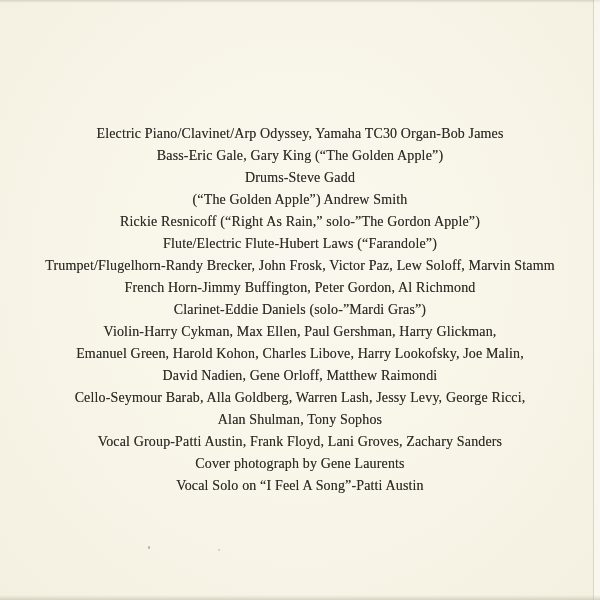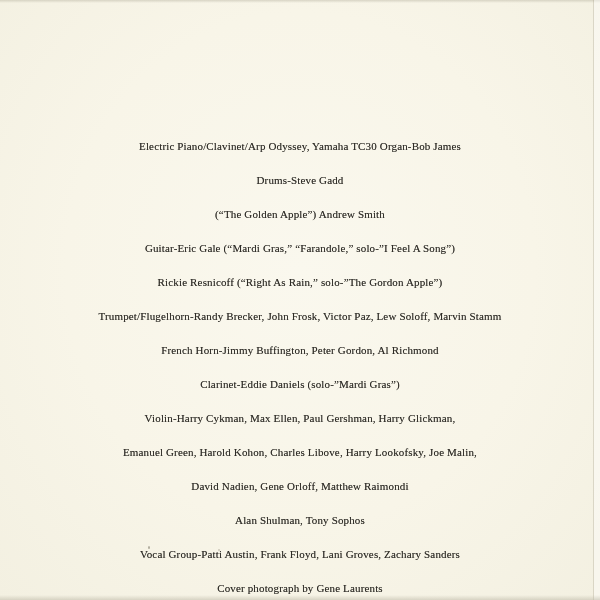--- a/index.html
+++ b/index.html
@@ -22,22 +22,22 @@
     overflow: hidden;
   }
   .credits {
     position: absolute;
     top: 121px;
     left: 0;
     right: 0;
     text-align: center;
   }
   .line {
-    margin: 16px;
-    font-size: 11px;
+    margin: 4px;
+    font-size: 14px;
     line-height: 18px;
     letter-spacing: 0.15px;
     white-space: nowrap;
     text-shadow: 0 0 0.5px rgba(46, 44, 39, 0.55);
   }
   
   .edge-top {
     position: absolute;
     top: 0; left: 0; right: 0;
     height: 3px;
@@ -79,30 +79,32 @@
   .speck-2 { left: 218px; top: 549px; width: 2px; height: 2px; opacity: 0.6; }
 </style>
 </head>
 <body>
 
 <main class="page" style="background-color: rgb(248, 245, 232); color: rgb(46, 44, 39);">
   <div class="edge-top"></div>
 
   <section class="credits">
     <p class="line">Electric Piano/Clavinet/Arp Odyssey, Yamaha TC30 Organ-Bob James</p>
+    <p class="line">Bass-Eric Gale, Gary King (“The Golden Apple”)</p>
     <p class="line">Drums-Steve Gadd</p>
     <p class="line">(“The Golden Apple”) Andrew Smith</p>
-    <p class="line">Guitar-Eric Gale (“Mardi Gras,” “Farandole,” solo-”I Feel A Song”)</p>
     <p class="line">Rickie Resnicoff (“Right As Rain,” solo-”The Gordon Apple”)</p>
+    <p class="line">Flute/Electric Flute-Hubert Laws (“Farandole”)</p>
     <p class="line">Trumpet/Flugelhorn-Randy Brecker, John Frosk, Victor Paz, Lew Soloff, Marvin Stamm</p>
     <p class="line">French Horn-Jimmy Buffington, Peter Gordon, Al Richmond</p>
     <p class="line">Clarinet-Eddie Daniels (solo-”Mardi Gras”)</p>
     <p class="line">Violin-Harry Cykman, Max Ellen, Paul Gershman, Harry Glickman,</p>
     <p class="line">Emanuel Green, Harold Kohon, Charles Libove, Harry Lookofsky, Joe Malin,</p>
     <p class="line">David Nadien, Gene Orloff, Matthew Raimondi</p>
+    <p class="line">Cello-Seymour Barab, Alla Goldberg, Warren Lash, Jessy Levy, George Ricci,</p>
     <p class="line">Alan Shulman, Tony Sophos</p>
     <p class="line">Vocal Group-Patti Austin, Frank Floyd, Lani Groves, Zachary Sanders</p>
     <p class="line">Cover photograph by Gene Laurents</p>
     <p class="line">Vocal Solo on “I Feel A Song”-Patti Austin</p>
   </section>
 
   <div class="speck speck-1"></div>
   <div class="speck speck-2"></div>
   <div class="seam-right"></div>
   <div class="strip-right"></div>

